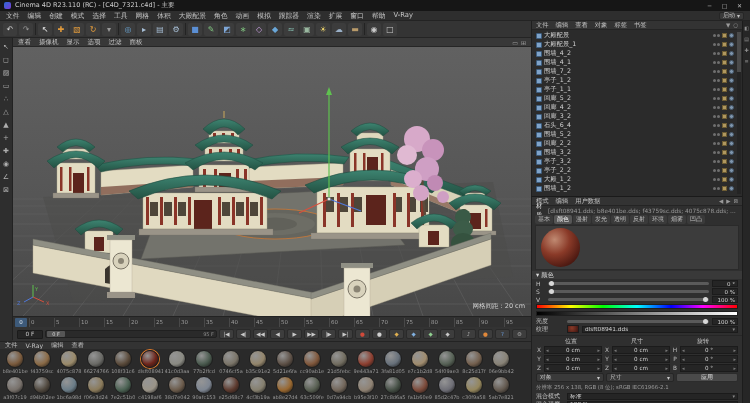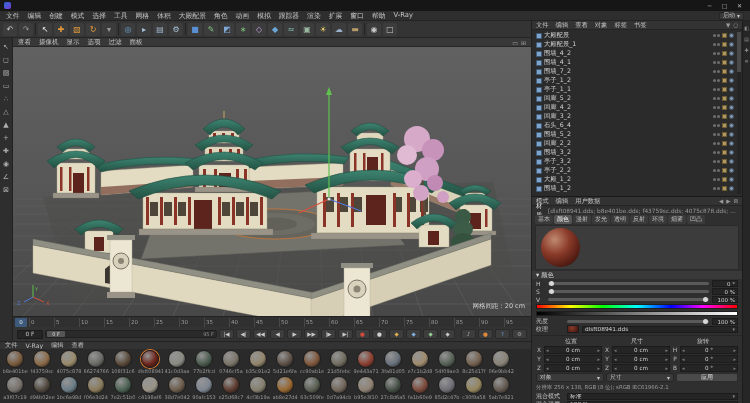--- a/index.html
+++ b/index.html
@@ -109,20 +109,21 @@
   
   #strip{left:742px;top:21px;width:8px;height:382px;background:#262626;border-left:1px solid #1c1c1c;display:flex;flex-direction:column;align-items:center;gap:5px;padding-top:4px;font-size:5px;color:#909090}
 </style>
 </head>
 <body>
 
 <div id="app">
 
   <div id="titlebar" class="abs">
     <span id="logo"></span>
+    <span id="title">Cinema 4D R23.110 (RC) - [C4D_7321.c4d] - 主要</span>
     <span id="win-controls">
 
     <span class="winbtn">─</span>
         <span class="winbtn">□</span>
         <span class="winbtn">✕</span>
       </span>
   </div>
 
   <div id="menubar" class="abs">
     <span style="display:flex;gap:8px">

